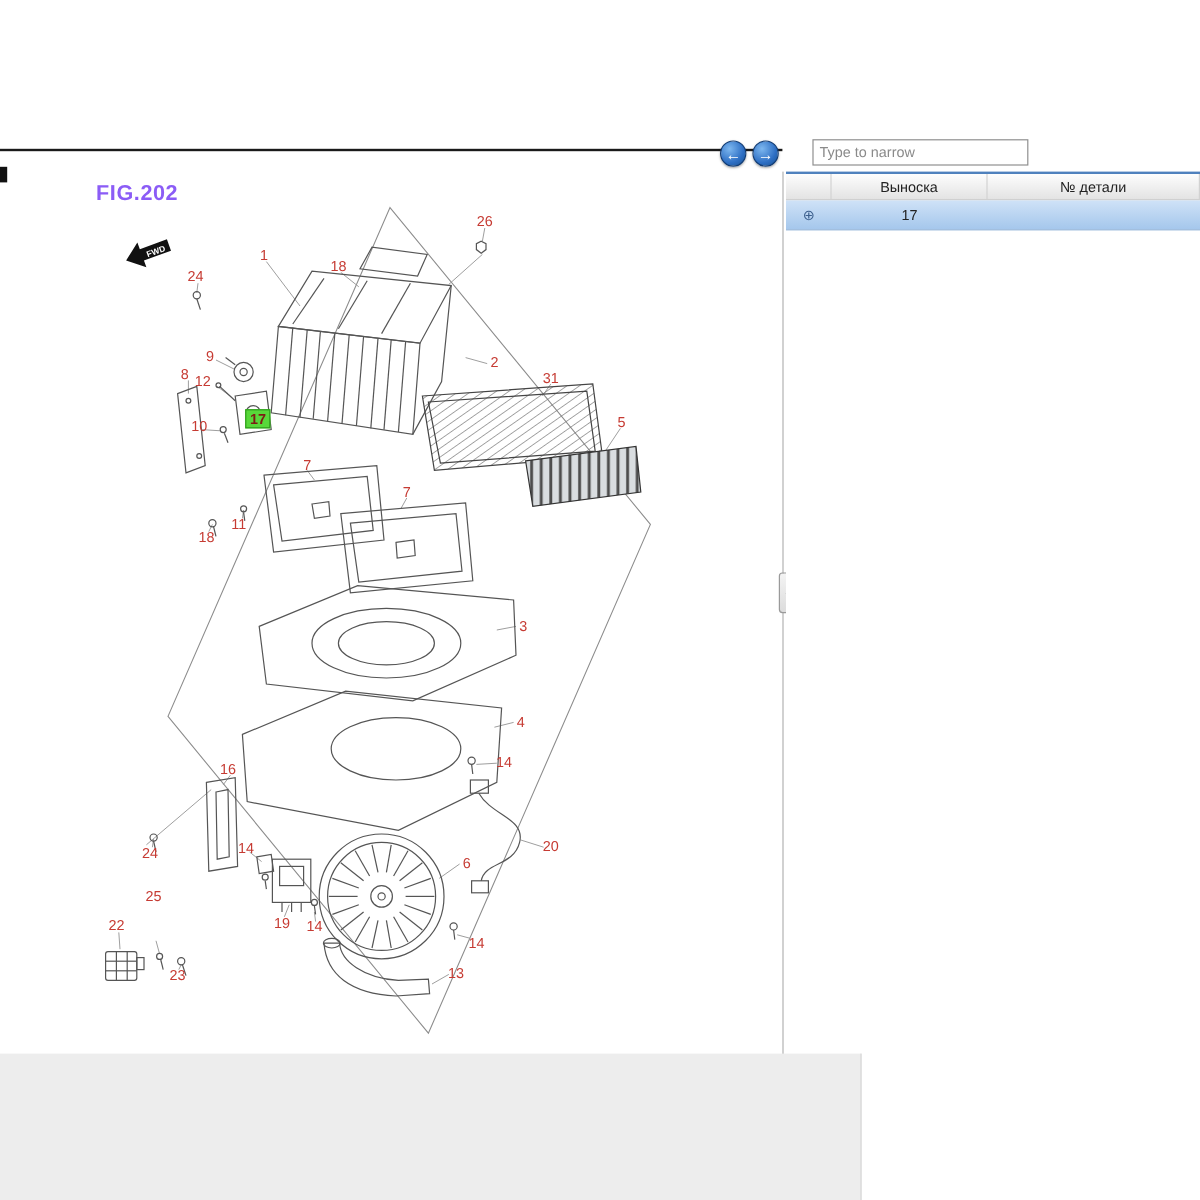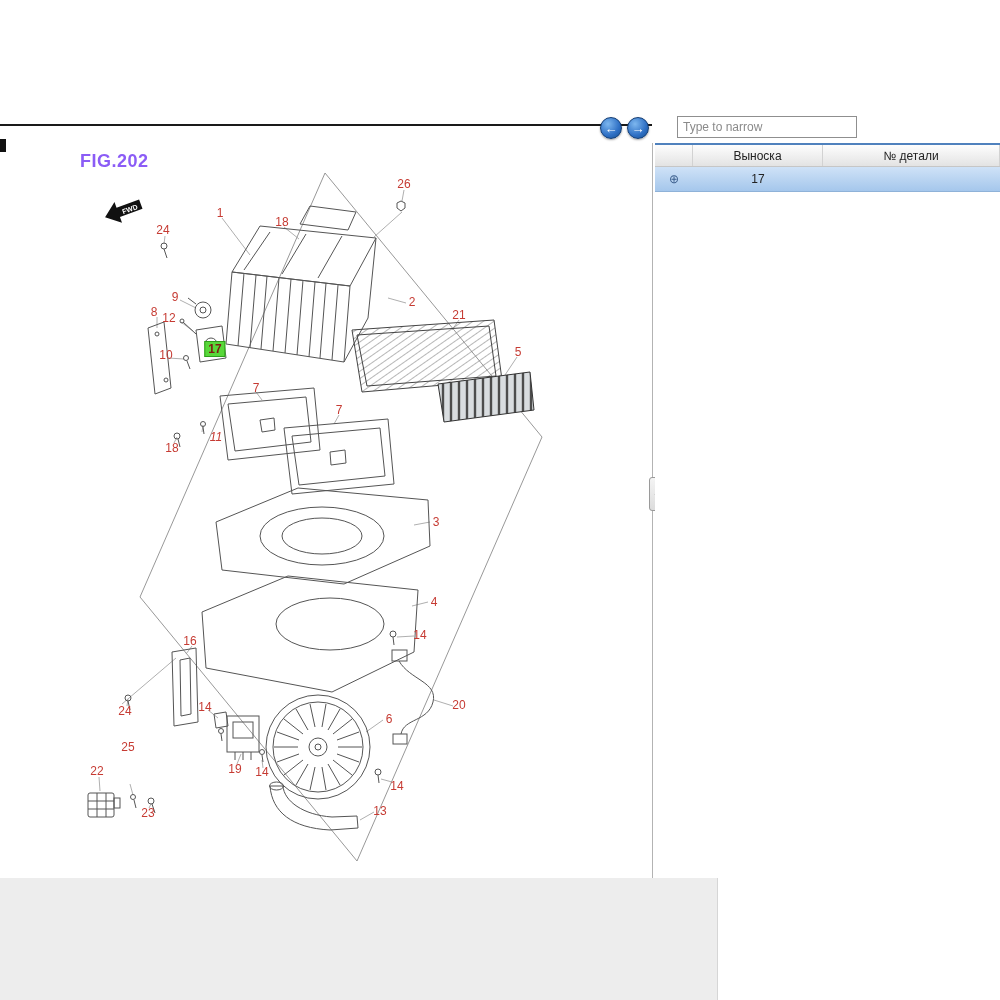--- a/index.html
+++ b/index.html
@@ -289,27 +289,27 @@
 
 <div class="callout-layer" id="callouts">
     <span class="callout" style="left: 404px; top: 184px;">26</span>
     <span class="callout" style="left: 163px; top: 230px;">24</span>
     <span class="callout" style="left: 220px; top: 213px;">1</span>
     <span class="callout" style="left: 282px; top: 222px;">18</span>
     <span class="callout" style="left: 175px; top: 297px;">9</span>
     <span class="callout" style="left: 412px; top: 302px;">2</span>
     <span class="callout" style="left: 154px; top: 312px;">8</span>
     <span class="callout" style="left: 169px; top: 318px;">12</span>
-    <span class="callout" style="left: 459px; top: 315px;">21</span>
+    <span class="callout" style="left: 459px; top: 315px;">31</span>
     <span class="callout" style="left: 166px; top: 355px;">10</span>
     <span class="callout hl" style="left: 215px; top: 349px;">17</span>
     <span class="callout" style="left: 518px; top: 352px;">5</span>
     <span class="callout" style="left: 256px; top: 388px;">7</span>
     <span class="callout" style="left: 339px; top: 410px;">7</span>
-    <span class="callout" style="left: 216px; top: 437px; font-style: italic;">11</span>
+    <span class="callout" style="left: 199px; top: 437px;">11</span>
     <span class="callout" style="left: 172px; top: 448px;">18</span>
     <span class="callout" style="left: 436px; top: 522px;">3</span>
     <span class="callout" style="left: 434px; top: 602px;">4</span>
     <span class="callout" style="left: 420px; top: 635px;">14</span>
     <span class="callout" style="left: 190px; top: 641px;">16</span>
     <span class="callout" style="left: 125px; top: 711px;">24</span>
     <span class="callout" style="left: 205px; top: 707px;">14</span>
     <span class="callout" style="left: 459px; top: 705px;">20</span>
     <span class="callout" style="left: 389px; top: 719px;">6</span>
     <span class="callout" style="left: 235px; top: 769px;">19</span>

